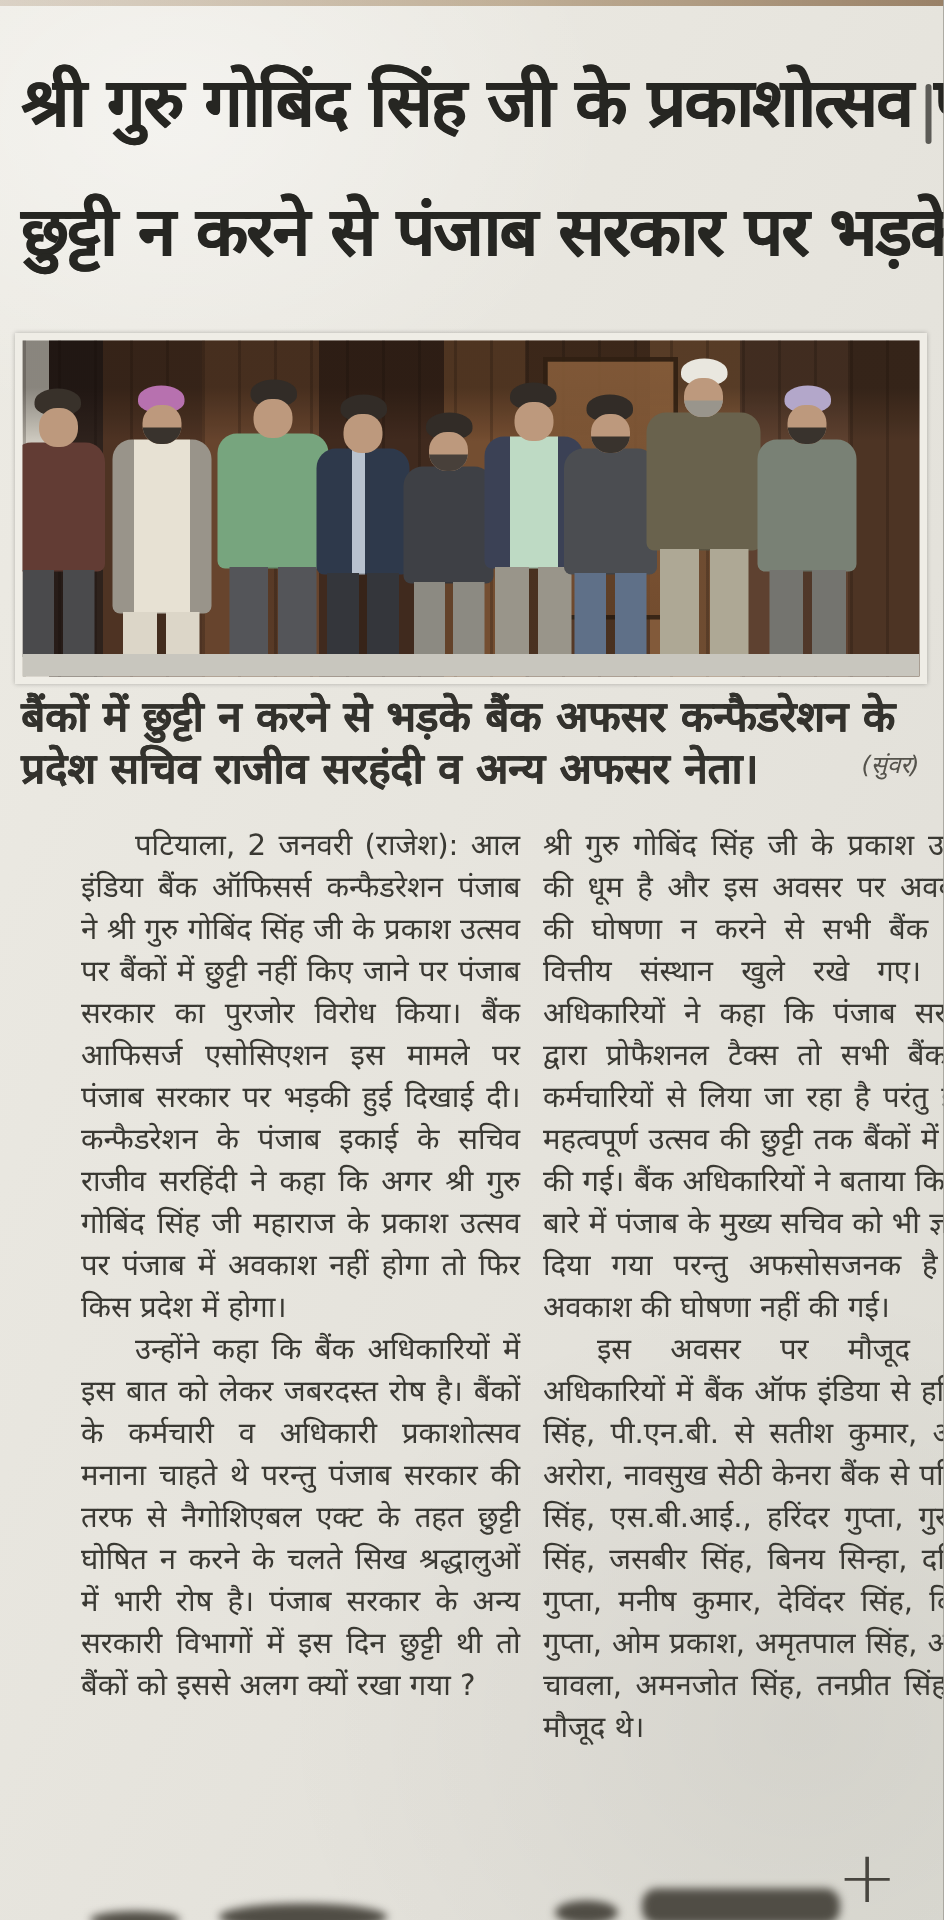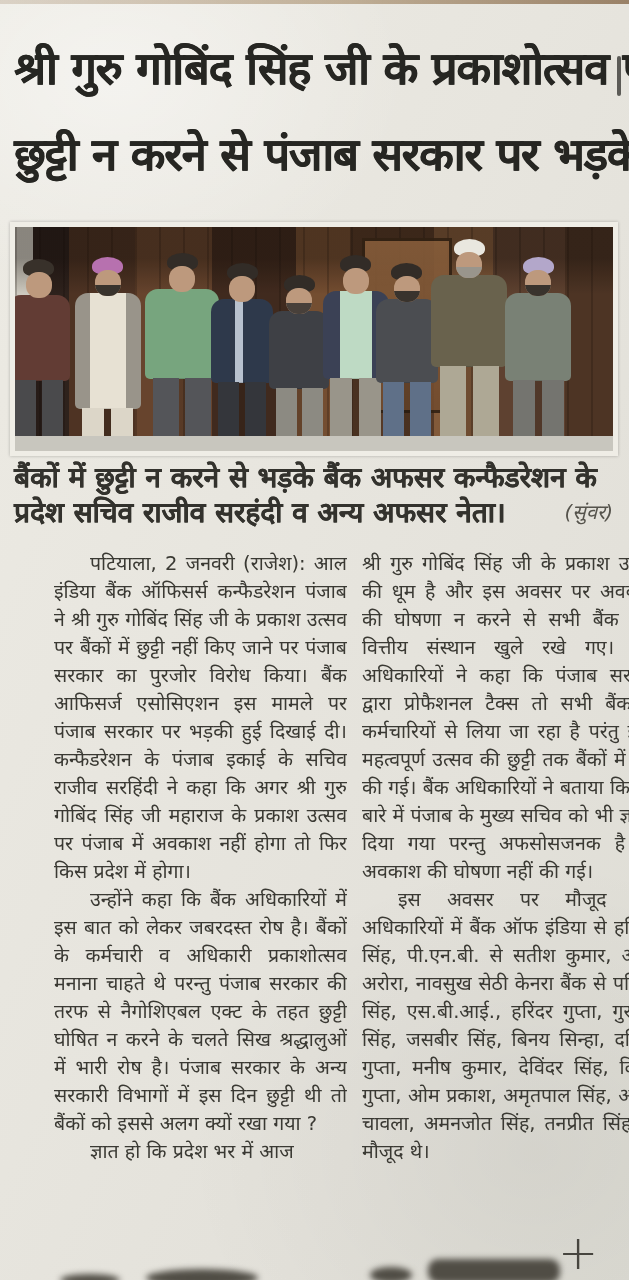--- a/index.html
+++ b/index.html
@@ -37,21 +37,21 @@
   .floor{position:absolute;left:0;bottom:0;width:100%;height:15px;background:#c9c6bc;}
   .person{position:absolute;bottom:13px;display:flex;flex-direction:column;align-items:center;}
   .headgear{width:31px;height:18px;border-radius:50% 50% 42% 42%;flex:none;}
   .face{width:26px;height:26px;border-radius:46%;background:#c49874;margin-top:-5px;flex:none;position:relative;overflow:hidden;}
   .beard{position:absolute;left:0;bottom:-1px;width:100%;height:46%;border-radius:0 0 50% 50%;}
   .torso{border-radius:13px 13px 5px 5px;margin-top:-3px;flex:none;}
   .legs{margin-top:-1px;flex:none;}
   
   .caption{position:absolute;left:14px;top:460px;width:602px;
     font-size:28px;font-weight:700;line-height:35px;color:#33322d;text-shadow:.3px 0 #33322d;}
-  .credit{position:absolute;right:16px;top:498px;font-size:20px;font-weight:400;color:#55534c;font-style:italic;}
+  .credit{position:absolute;right:16px;top:498px;font-size:16px;font-weight:400;color:#55534c;font-style:italic;}
   
   .col{position:absolute;top:550px;height:746px;overflow:hidden;margin-left:40px;}
   .col-left{left:14px;width:293px;}
   .col-right{left:322px;width:297px;}
   .col p{margin:0;font-size:19.5px;line-height:28px;text-align:justify;color:#3a3933;}
   .col p.indent{text-indent:36px;}
   
   .plus{position:absolute;left:558px;top:1228px;font-size:48px;font-weight:100;color:#47453f;line-height:48px;}
   .blob{position:absolute;background:#504d45;border-radius:50%;filter:blur(3px);}
   .b1{left:146px;top:1269px;width:112px;height:18px;}
@@ -144,21 +144,20 @@
       <div class="floor"></div>
     </div>
   </div>
 
   <div class="caption">बैंकों में छुट्टी न करने से भड़के बैंक अफसर कन्फैडरेशन के प्रदेश सचिव राजीव सरहंदी व अन्य अफसर नेता।</div>
   <div class="credit">(सुंवर)</div>
 
   <div class="col col-left">
     <p class="indent">पटियाला, 2 जनवरी (राजेश): आल इंडिया बैंक ऑफिसर्स कन्फैडरेशन पंजाब ने श्री गुरु गोबिंद सिंह जी के प्रकाश उत्सव पर बैंकों में छुट्टी नहीं किए जाने पर पंजाब सरकार का पुरजोर विरोध किया। बैंक आफिसर्ज एसोसिएशन इस मामले पर पंजाब सरकार पर भड़की हुई दिखाई दी। कन्फैडरेशन के पंजाब इकाई के सचिव राजीव सरहिंदी ने कहा कि अगर श्री गुरु गोबिंद सिंह जी महाराज के प्रकाश उत्सव पर पंजाब में अवकाश नहीं होगा तो फिर किस प्रदेश में होगा।</p>
     <p class="indent">उन्होंने कहा कि बैंक अधिकारियों में इस बात को लेकर जबरदस्त रोष है। बैंकों के कर्मचारी व अधिकारी प्रकाशोत्सव मनाना चाहते थे परन्तु पंजाब सरकार की तरफ से नैगोशिएबल एक्ट के तहत छुट्टी घोषित न करने के चलते सिख श्रद्धालुओं में भारी रोष है। पंजाब सरकार के अन्य सरकारी विभागों में इस दिन छुट्टी थी तो बैंकों को इससे अलग क्यों रखा गया ?</p>
-    <p class="indent">ज्ञात हो कि प्रदेश भर में आज</p>
   </div>
 
   <div class="col col-right">
     <p>श्री गुरु गोबिंद सिंह जी के प्रकाश उत्सव की धूम है और इस अवसर पर अवकाश की घोषणा न करने से सभी बैंक और वित्तीय संस्थान खुले रखे गए। बैंक अधिकारियों ने कहा कि पंजाब सरकार द्वारा प्रोफैशनल टैक्स तो सभी बैंक के कर्मचारियों से लिया जा रहा है परंतु इतने महत्वपूर्ण उत्सव की छुट्टी तक बैंकों में नहीं की गई। बैंक अधिकारियों ने बताया कि इस बारे में पंजाब के मुख्य सचिव को भी ज्ञापन दिया गया परन्तु अफसोसजनक है कि अवकाश की घोषणा नहीं की गई।</p>
     <p class="indent">इस अवसर पर मौजूद बैंक अधिकारियों में बैंक ऑफ इंडिया से हर्षिंदर सिंह, पी.एन.बी. से सतीश कुमार, अमन अरोरा, नावसुख सेठी केनरा बैंक से पर्मिंदर सिंह, एस.बी.आई., हरिंदर गुप्ता, गुरमुख सिंह, जसबीर सिंह, बिनय सिन्हा, दविंदर गुप्ता, मनीष कुमार, देविंदर सिंह, दिनेश गुप्ता, ओम प्रकाश, अमृतपाल सिंह, अरुण चावला, अमनजोत सिंह, तनप्रीत सिंह भी मौजूद थे।</p>
   </div>
 
   <div class="plus">+</div>
   <div class="blob b1"></div>
   <div class="blob b2"></div>

